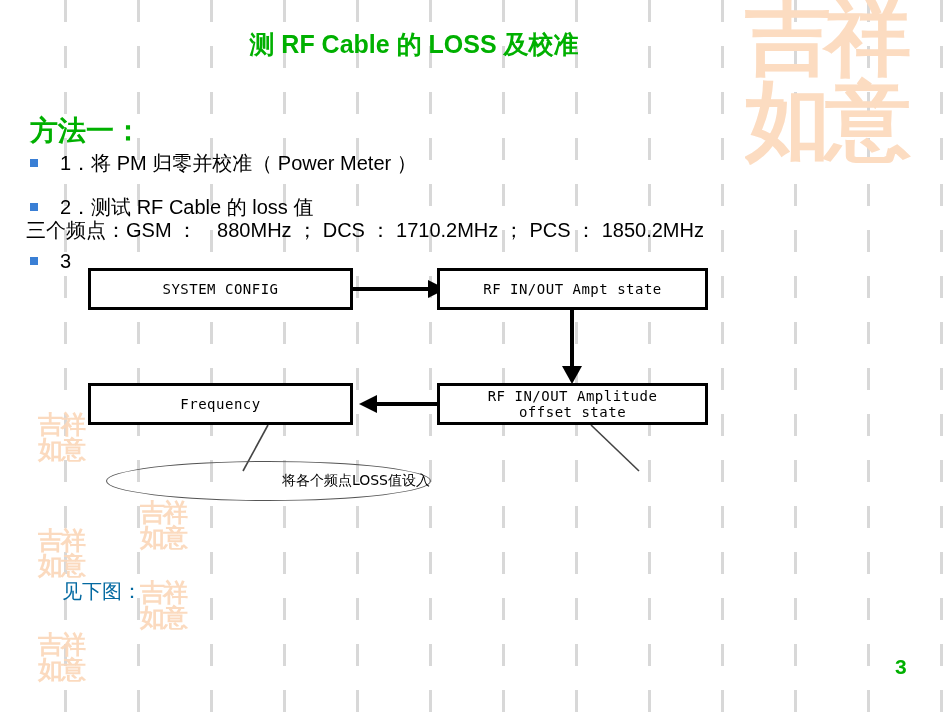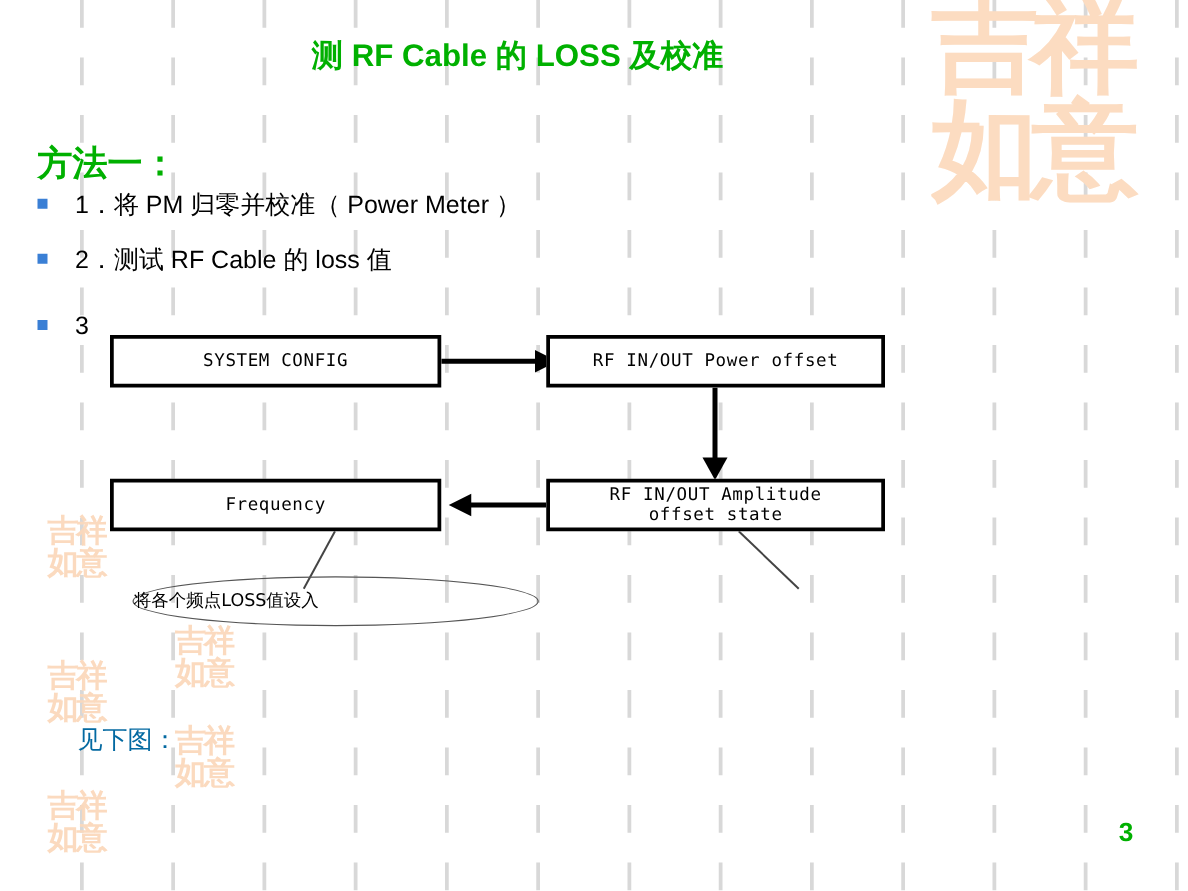--- a/index.html
+++ b/index.html
@@ -161,21 +161,21 @@
     position: absolute;
     box-sizing: border-box;
     border: 1px solid #555555;
     border-radius: 50%;
     background: transparent;
     font-family: "DejaVu Sans", sans-serif;
     font-size: 14px;
     color: #000000;
     display: flex;
     align-items: center;
-    justify-content: flex-start;
+    justify-content: flex-end;
     text-align: center;
   }
   #ellipse-loss { left: 106px; top: 455px; width: 325px; height: 40px; }
   #ellipse-on   { left: 490px; top: 455px; width: 270px; height: 40px; }
 
   svg.connectors {
     position: absolute;
     left: 0; top: 0;
     width: 950px; height: 713px;
     pointer-events: none;
@@ -233,20 +233,21 @@
   <div id="method-label">方法一：</div>
 
   <div class="bullet-row" id="bullet-1">
     <span class="bullet-sq"></span><span>1．将 PM 归零并校准（ Power Meter ）</span>
   </div>
 
   <div class="bullet-row" id="bullet-2">
     <span class="bullet-sq"></span><span>2．测试 RF Cable 的 loss 值</span>
   </div>
 
+  <div id="freq-line">三个频点：GSM ：　880MHz ； DCS ： 1710.2MHz ； PCS ： 1850.2MHz</div>
 
   <div class="bullet-row" id="bullet-3">
     <span class="bullet-sq"></span><span>3</span>
   </div>
 
   <div id="diagram">
 
     <svg class="connectors" viewBox="0 0 950 713">
 
       <line x1="353" y1="283" x2="430" y2="283" stroke="#000" stroke-width="4"></line>
@@ -260,21 +261,21 @@
 
       <line x1="268" y1="419" x2="243" y2="465" stroke="#444" stroke-width="1.6"></line>
       <line x1="591" y1="419" x2="639" y2="465" stroke="#444" stroke-width="1.6"></line>
     </svg>
 
     <div class="fbox" id="box-system-config">
       <span>SYSTEM CONFIG</span>
     </div>
 
     <div class="fbox" id="box-rf-ampt">
-      <span>RF IN/OUT Power offset</span>
+      <span>RF IN/OUT Ampt state</span>
     </div>
 
     <div class="fbox" id="box-rf-amp-state">
       <span>
         <span>RF IN/OUT Amplitude</span><br>
         <span>offset state</span>
       </span>
     </div>
 
     <div class="fbox" id="box-frequency">

